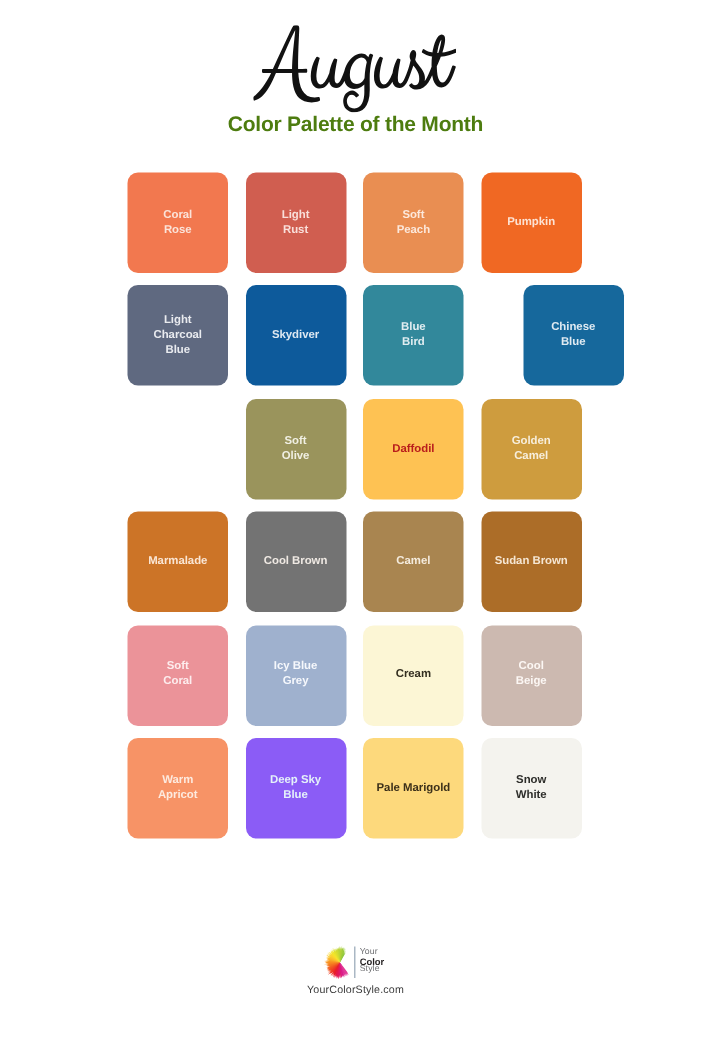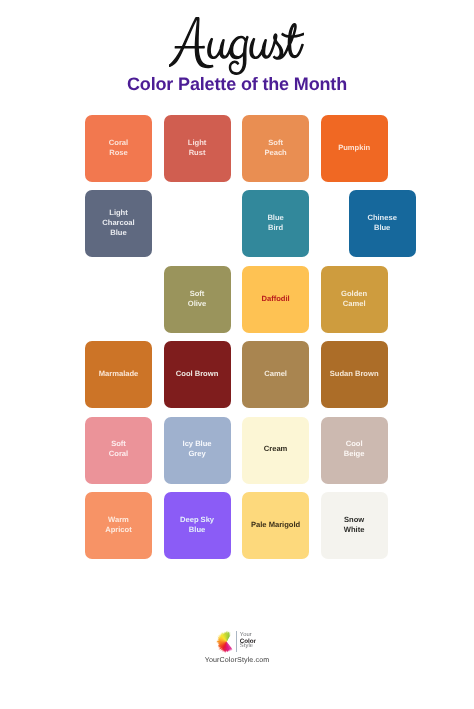--- a/index.html
+++ b/index.html
@@ -3,21 +3,21 @@
 <meta charset="utf-8">
 <style>
   html,body{margin:0;padding:0;background:#ffffff;}
   body{width:474px;height:709px;font-family:"Liberation Sans",sans-serif;-webkit-font-smoothing:antialiased;text-rendering:geometricPrecision;overflow:hidden;}
   .page{position:relative;width:474px;height:709px;background:#fff;}
 
   .title-wrap{position:absolute;left:169px;top:17.4px;width:135px;height:57.2px;}
   .title-svg{display:block;width:100%;height:100%;}
 
   .subtitle{position:absolute;left:0;top:73.5px;width:474px;text-align:center;
-    font-size:18px;font-weight:bold;color:#4c1d95;letter-spacing:-0.15px;
+    font-size:14px;font-weight:bold;color:#4d7c0f;letter-spacing:-0.15px;
     font-family:"Liberation Sans",sans-serif;}
 
   .grid{position:absolute;left:85px;top:115px;width:302px;height:444px;}
   .sw{position:absolute;width:67px;height:67px;border-radius:7px;
       display:flex;align-items:center;justify-content:center;text-align:center;}
   .sw .lab{display:block;font-size:7.6px;font-weight:bold;line-height:10.0px;letter-spacing:-0.02px;margin-top:-1.3px;}
   .sw .ln{display:inline;}
 
   .logo{position:absolute;left:215px;top:628px;width:19px;height:26px;}
   .logo svg{display:block;width:100%;height:100%;}
@@ -54,39 +54,42 @@
       </div>
       <div class="sw" style="left: 157.1px; top: 0px; background: rgb(233, 142, 82); color: rgb(252, 232, 219);">
         <span class="lab"><span class="ln">Soft</span><br><span class="ln">Peach</span></span>
       </div>
       <div class="sw" style="left: 235.65px; top: 0px; background: rgb(240, 104, 35); color: rgb(253, 226, 211);">
         <span class="lab"><span class="ln">Pumpkin</span></span>
       </div>
       <div class="sw" style="left: 0px; top: 75.4px; background: rgb(95, 105, 128); color: rgb(233, 235, 239);">
         <span class="lab"><span class="ln">Light</span><br><span class="ln">Charcoal</span><br><span class="ln">Blue</span></span>
       </div>
+      <div class="sw" style="left: 78.55px; top: 75.4px; background: rgb(13, 90, 155); color: rgb(222, 232, 241);">
+        <span class="lab"><span class="ln">Skydiver</span></span>
+      </div>
       <div class="sw" style="left: 157.1px; top: 75.4px; background: rgb(50, 136, 155); color: rgb(225, 237, 241);">
         <span class="lab"><span class="ln">Blue</span><br><span class="ln">Bird</span></span>
       </div>
       <div class="sw" style="left: 235.65px; top: 75.4px; background: rgb(22, 104, 156); color: rgb(223, 234, 242); margin-left: 28px;">
         <span class="lab"><span class="ln">Chinese</span><br><span class="ln">Blue</span></span>
       </div>
       <div class="sw" style="left: 78.55px; top: 150.8px; background: rgb(154, 148, 92); color: rgb(240, 239, 227);">
         <span class="lab"><span class="ln">Soft</span><br><span class="ln">Olive</span></span>
       </div>
       <div class="sw" style="left: 157.1px; top: 150.8px; background: rgb(254, 194, 83); color: #b91c1c;">
         <span class="lab"><span class="ln">Daffodil</span></span>
       </div>
       <div class="sw" style="left: 235.65px; top: 150.8px; background: rgb(206, 156, 62); color: rgb(247, 238, 220);">
         <span class="lab"><span class="ln">Golden</span><br><span class="ln">Camel</span></span>
       </div>
       <div class="sw" style="left: 0px; top: 226.2px; background: rgb(204, 116, 39); color: rgb(250, 230, 213);">
         <span class="lab"><span class="ln">Marmalade</span></span>
       </div>
-      <div class="sw" style="left: 78.55px; top: 226.2px; background: #7f1d1d; color: rgb(239, 233, 227);">
+      <div class="sw" style="left: 78.55px; top: 226.2px; background: #737373; color: rgb(239, 233, 227);">
         <span class="lab"><span class="ln">Cool Brown</span></span>
       </div>
       <div class="sw" style="left: 157.1px; top: 226.2px; background: rgb(169, 133, 80); color: rgb(244, 235, 221);">
         <span class="lab"><span class="ln">Camel</span></span>
       </div>
       <div class="sw" style="left: 235.65px; top: 226.2px; background: rgb(172, 109, 40); color: rgb(245, 230, 211);">
         <span class="lab"><span class="ln">Sudan Brown</span></span>
       </div>
       <div class="sw" style="left: 0px; top: 301.6px; background: rgb(235, 147, 153); color: rgb(253, 237, 238);">
         <span class="lab"><span class="ln">Soft</span><br><span class="ln">Coral</span></span>

